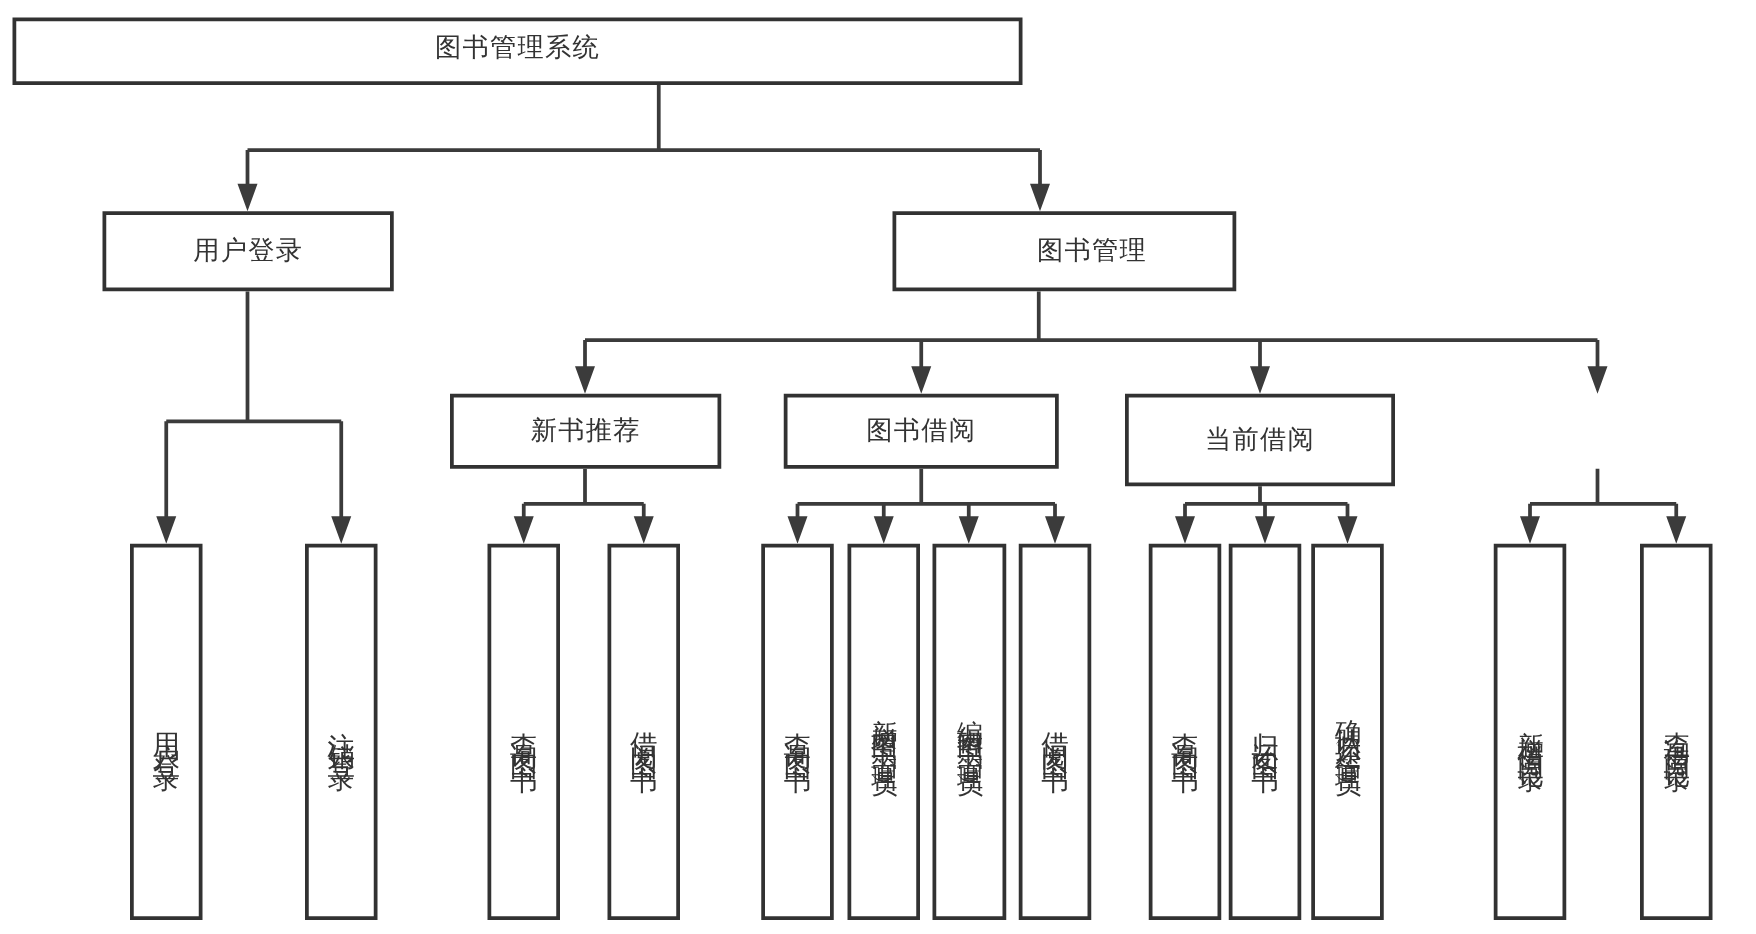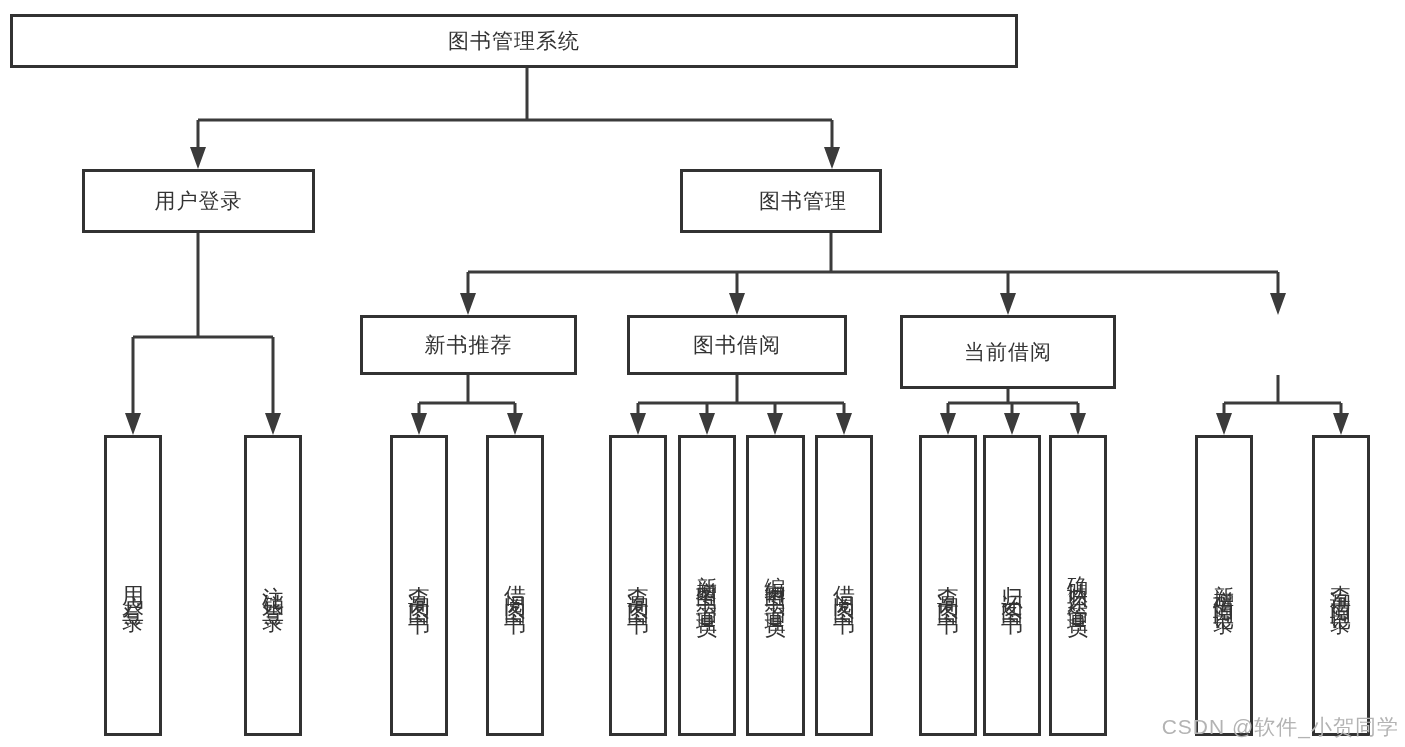--- a/index.html
+++ b/index.html
@@ -61,24 +61,24 @@
          M460 293L476 293L468 315Z M729 293L745 293L737 315Z
          M1000 293L1016 293L1008 315Z M1270 293L1286 293L1278 315Z
          M411 413L427 413L419 435Z M507 413L523 413L515 435Z
          M630 413L646 413L638 435Z M699 413L715 413L707 435Z
          M767 413L783 413L775 435Z M836 413L852 413L844 435Z
          M940 413L956 413L948 435Z M1004 413L1020 413L1012 435Z
          M1070 413L1086 413L1078 435Z
          M1216 413L1232 413L1224 435Z M1333 413L1349 413L1341 435Z" fill="#3b3b3b" stroke="none"></path>
   </svg>
 
-  <div class="node" style="left:10px;top:14px;width:1008px;height:54px;">图书管理系统</div>
+  <div class="node" style="left:10px;top:14px;width:808px;height:54px;font-family:Liberation Mono, monospace;">图书管理系统</div>
 
   <div class="node" style="left:82px;top:169px;width:233px;height:64px;">用户登录</div>
-  <div class="node" style="left:680px;top:169px;width:202px;height:64px;padding-left:44px;">图书管理</div>
+  <div class="node" style="left:714px;top:169px;width:275px;height:64px;padding-left:44px;">图书管理</div>
 
   <div class="node" style="left:627px;top:315px;width:220px;height:60px;">图书借阅</div>
   <div class="node" style="left:360px;top:315px;width:217px;height:60px;">新书推荐</div>
   <div class="node" style="left:900px;top:315px;width:216px;height:74px;">当前借阅</div>
 
   <div class="node leaf" style="left:104px;top:435px;width:58px;height:301px;">用户登录</div>
   <div class="node leaf" style="left:244px;top:435px;width:58px;height:301px;">注销登录</div>
 
   <div class="node leaf" style="left:390px;top:435px;width:58px;height:301px;">查询图书</div>
   <div class="node leaf" style="left:486px;top:435px;width:58px;height:301px;">借阅图书</div>
@@ -88,15 +88,14 @@
   <div class="node leaf dense" style="left:746px;top:435px;width:59px;height:301px;">编辑图书（管理员）</div>
   <div class="node leaf" style="left:815px;top:435px;width:58px;height:301px;">借阅图书</div>
 
   <div class="node leaf" style="left:919px;top:435px;width:58px;height:301px;">查询图书</div>
   <div class="node leaf" style="left:983px;top:435px;width:58px;height:301px;">归还图书</div>
   <div class="node leaf dense" style="left:1049px;top:435px;width:58px;height:301px;">确认归还（管理员）</div>
 
   <div class="node leaf dense" style="left:1195px;top:435px;width:58px;height:301px;">新增借阅记录</div>
   <div class="node leaf dense" style="left:1312px;top:435px;width:58px;height:301px;">查询借阅记录</div>
 
-  <div class="watermark">CSDN @软件_小贺同学</div>
 
 </div>
 
 </body></html>

